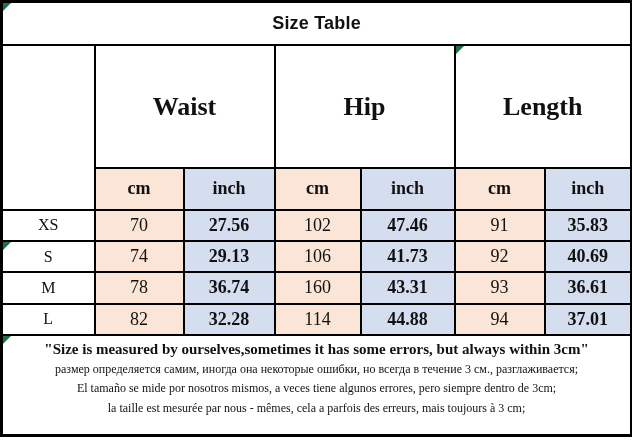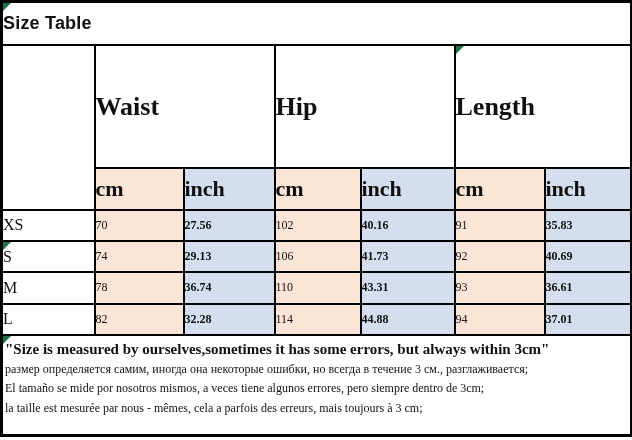--- a/index.html
+++ b/index.html
@@ -9,28 +9,28 @@
     --border:#000000;
   }
   html,body{margin:0;padding:0;background:#ffffff;}
   body{width:632px;height:440px;overflow:hidden;font-family:"Liberation Serif",serif;color:#111;}
   table.size-table{
     width:630px;height:437px;margin:0;
     border-collapse:collapse;table-layout:fixed;
     border:3px solid var(--border);
     background:#fff;
   }
-  td{border:2px solid var(--border);text-align:left;vertical-align:middle;padding:0;position:relative;overflow:hidden;}
+  td{border:2px solid var(--border);text-align:center;vertical-align:middle;padding:0;position:relative;overflow:hidden;}
   tr.title-row td{
     font-family:"Liberation Sans",sans-serif;
     font-size:18px;font-weight:600;letter-spacing:0.2px;
   }
   tr.group-row td{font-size:26px;font-weight:bold;}
-  tr.units-row td{font-size:22px;font-weight:bold;}
-  tr.data-row td{font-size:12px;}
+  tr.units-row td{font-size:18px;font-weight:bold;}
+  tr.data-row td{font-size:18px;}
   tr.data-row td.size-cell{font-size:16px;}
   td.bg-cm{background:var(--cm-bg);}
   td.bg-inch{background:var(--inch-bg);font-weight:bold;}
   
   td.tl-marker::before{
     content:"";position:absolute;top:0;left:0;width:0;height:0;
     border-top:8px solid var(--marker-green);
     border-right:8px solid transparent;
   }
   tr.footer-row td{padding:3px 2px 2px 2px;vertical-align:top;}
@@ -73,38 +73,38 @@
       <td class="bg-inch">inch</td>
       <td class="bg-cm">cm</td>
       <td class="bg-inch">inch</td>
     </tr>
 
     <tr class="data-row">
       <td class="size-cell">XS</td>
       <td class="bg-cm">70</td>
       <td class="bg-inch">27.56</td>
       <td class="bg-cm">102</td>
-      <td class="bg-inch">40.16</td>
+      <td class="bg-inch">47.46</td>
       <td class="bg-cm">91</td>
       <td class="bg-inch">35.83</td>
     </tr>
     <tr class="data-row">
       <td class="size-cell tl-marker">S</td>
       <td class="bg-cm">74</td>
       <td class="bg-inch">29.13</td>
       <td class="bg-cm">106</td>
       <td class="bg-inch">41.73</td>
       <td class="bg-cm">92</td>
       <td class="bg-inch">40.69</td>
     </tr>
     <tr class="data-row">
       <td class="size-cell">M</td>
       <td class="bg-cm">78</td>
       <td class="bg-inch">36.74</td>
-      <td class="bg-cm">110</td>
+      <td class="bg-cm">160</td>
       <td class="bg-inch">43.31</td>
       <td class="bg-cm">93</td>
       <td class="bg-inch">36.61</td>
     </tr>
     <tr class="data-row">
       <td class="size-cell">L</td>
       <td class="bg-cm">82</td>
       <td class="bg-inch">32.28</td>
       <td class="bg-cm">114</td>
       <td class="bg-inch">44.88</td>

